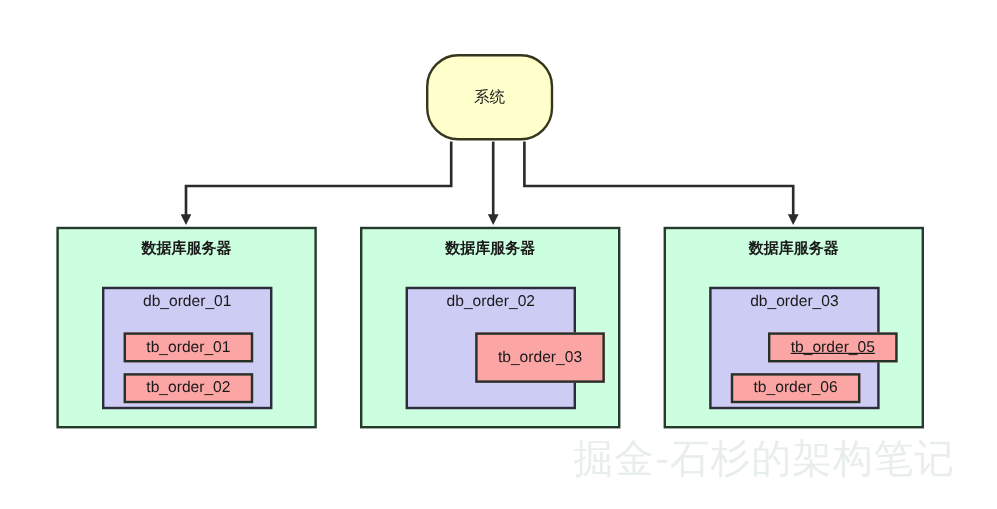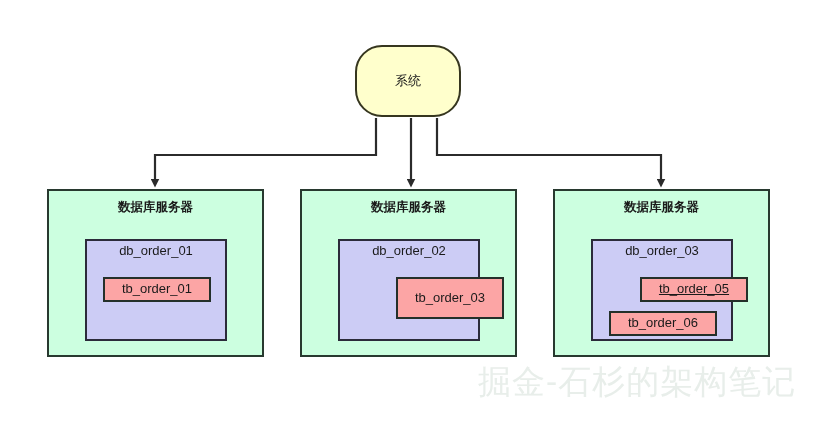--- a/index.html
+++ b/index.html
@@ -107,20 +107,23 @@
 
   <div class="node server-node" style="left:47px; top:189px; width:217px; height:168px;">
     <span class="node-label">数据库服务器</span>
   </div>
   <div class="node db-node" style="left:85px; top:239px; width:142px; height:102px;">
     <span class="node-label">db_order_01</span>
   </div>
   <div class="node table-node" style="left:103px; top:277px; width:108px; height:25px;">
     <span class="node-label">tb_order_01</span>
   </div>
+  <div class="node table-node" style="left:103px; top:311px; width:108px; height:25px;">
+    <span class="node-label">tb_order_02</span>
+  </div>
 
   <div class="node server-node" style="left:300px; top:189px; width:217px; height:168px;">
     <span class="node-label">数据库服务器</span>
   </div>
   <div class="node db-node" style="left:338px; top:239px; width:142px; height:102px;">
     <span class="node-label">db_order_02</span>
   </div>
   <div class="node table-node" style="left:356px; top:277px; width:108px; height:42px;margin-left:40px;">
     <span class="node-label">tb_order_03</span>
   </div>

